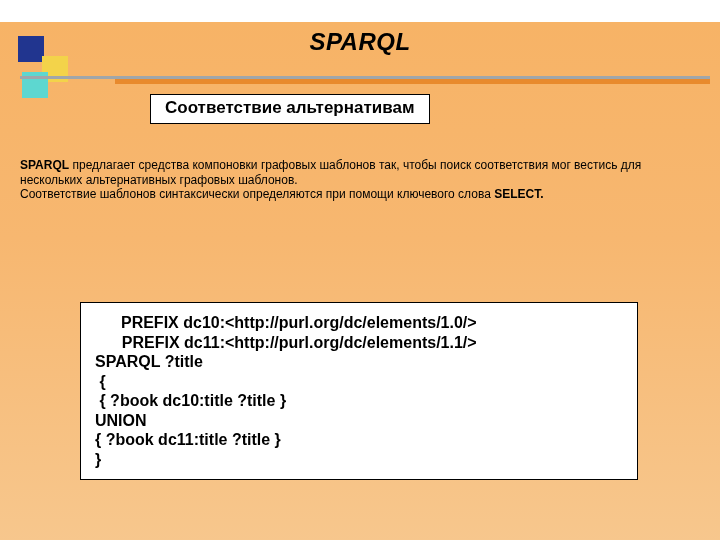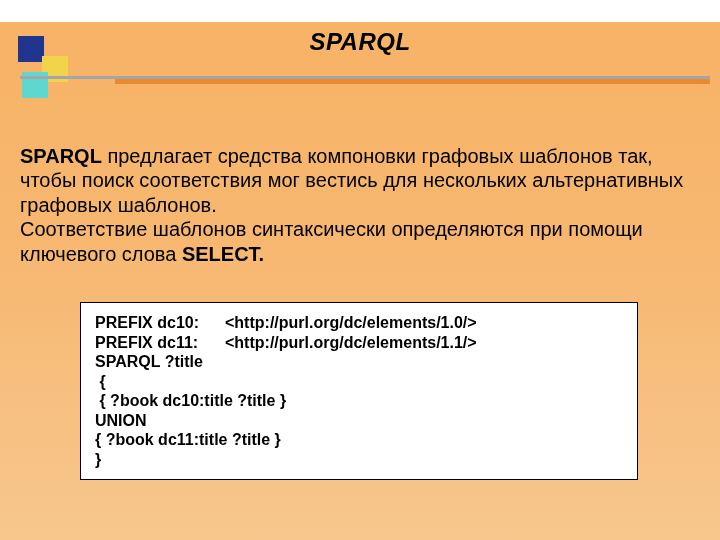--- a/index.html
+++ b/index.html
@@ -80,42 +80,42 @@
     border: 1px solid #000;
     background: #fff;
     padding: 3px 14px 5px 14px;
     font-size: 17px;
     font-weight: bold;
     color: #000;
   }
   .body {
     position: absolute;
     left: 20px; right: 20px;
-    top: 122px;
-    font-size: 20px;
+    top: 136px;
+    font-size: 12px;
     line-height: 1.22;
     color: #000;
   }
   .body strong { font-weight: bold; }
   .code-box {
     position: absolute;
     left: 80px;
     top: 280px;
     width: 558px;
     border: 1px solid #000;
     background: #fff;
     padding: 10px 12px 10px 14px;
     font-size: 16px;
     line-height: 1.22;
     font-weight: bold;
     color: #000;
     box-sizing: border-box;
   }
   .code-row { white-space: pre; }
-  .prefix-label { display: inline-block; width: 130px; }
+  .prefix-label { display: inline-block; width: 130px; text-align: right; }
   .pagenum {
     position: absolute;
     right: 30px;
     bottom: 4px;
     font-size: 16px;
     color: #000;
   }
 </style>
 </head>
 <body>
@@ -124,20 +124,21 @@
 
   <div class="header">
     <div class="logo">
       <div class="logo-blue"></div>
       <div class="logo-yellow"></div>
       <div class="logo-cyan"></div>
     </div>
     <div class="title">SPARQL</div>
     <div class="line-gray"></div>
     <div class="line-orange"></div>
+    <div class="subtitle-box">Соответствие альтернативам</div>
   </div>
 
   <div class="body">
     <strong>SPARQL</strong><span> предлагает средства компоновки графовых шаблонов так, чтобы поиск соответствия мог вестись для нескольких альтернативных графовых шаблонов.</span><br>
     <span>Соответствие шаблонов синтаксически определяются при помощи ключевого слова </span><strong>SELECT.</strong><span></span>
   </div>
 
   <div class="code-box">
     <div class="code-row"><span class="prefix-label">PREFIX dc10:</span><span>&lt;http://purl.org/dc/elements/1.0/&gt;</span></div>
     <div class="code-row"><span class="prefix-label">PREFIX dc11:</span><span>&lt;http://purl.org/dc/elements/1.1/&gt;</span></div>

